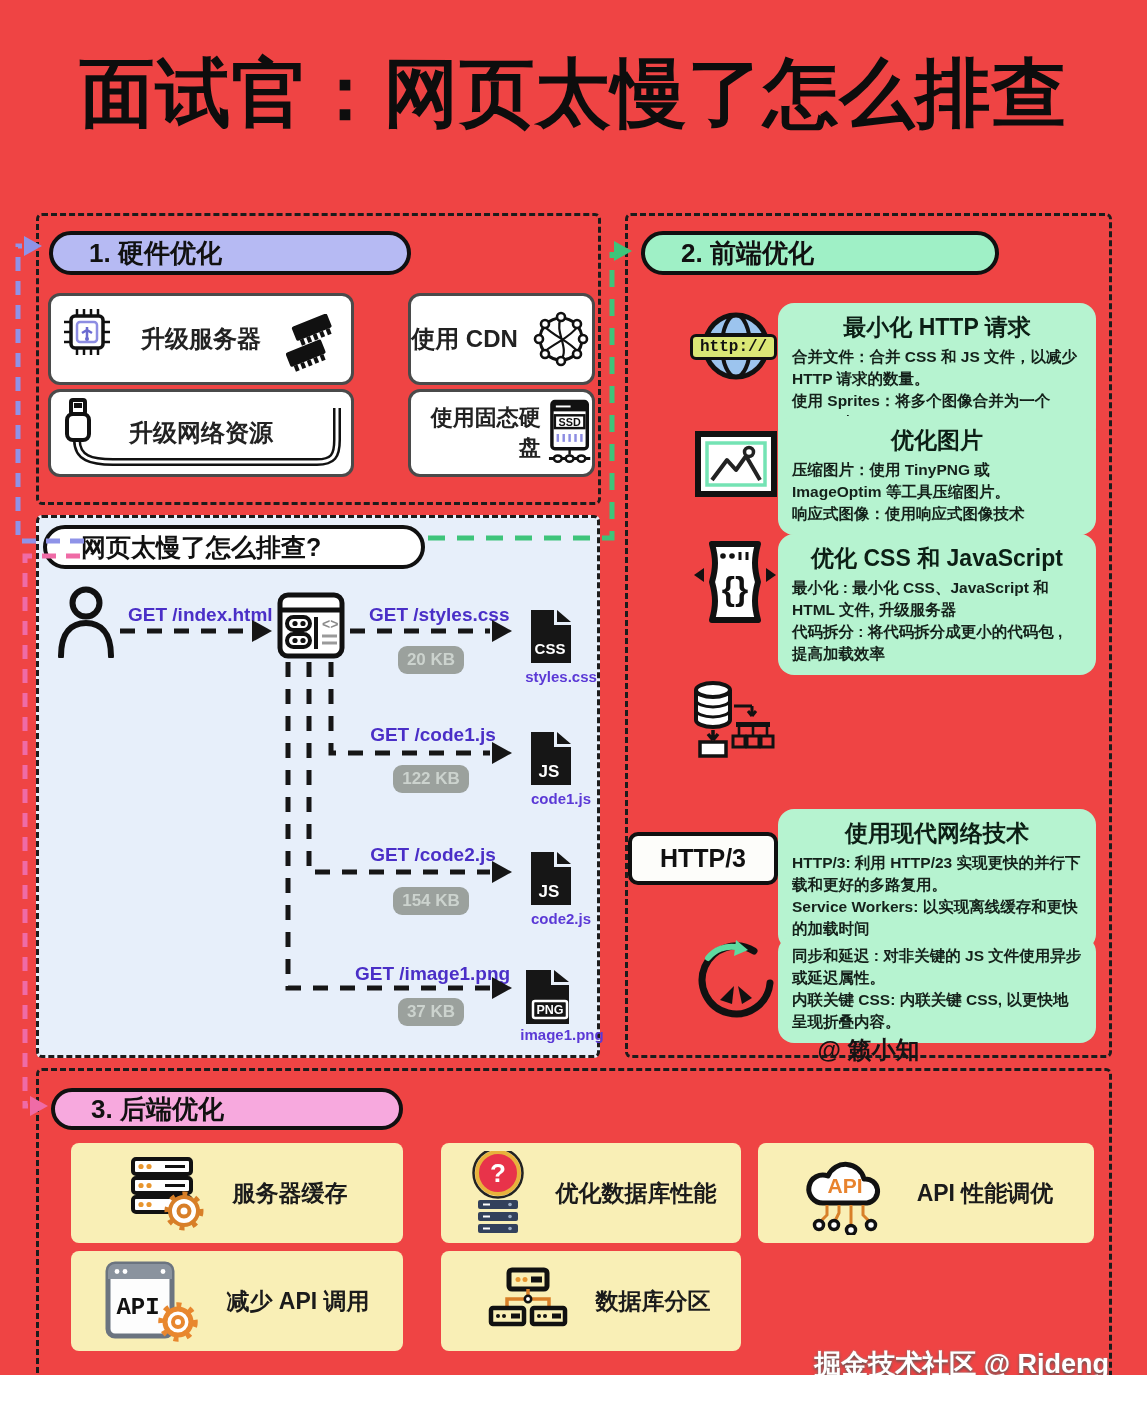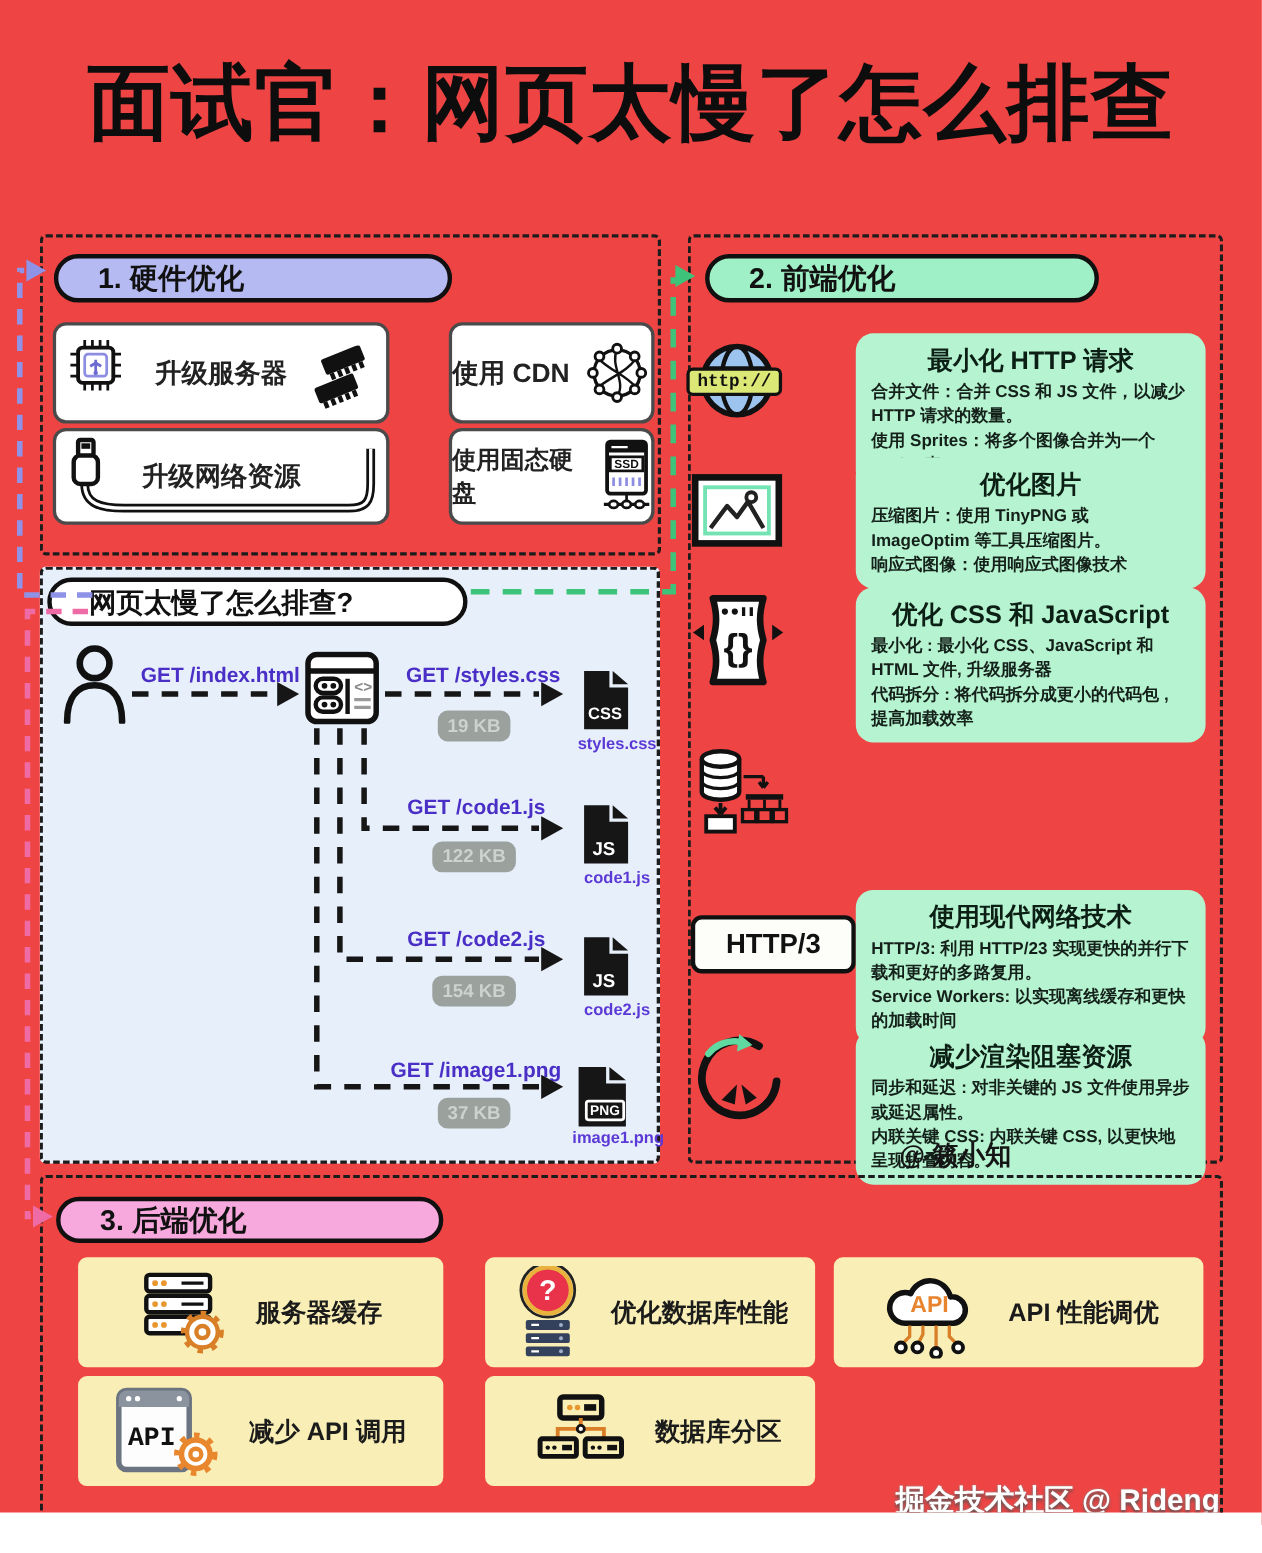--- a/index.html
+++ b/index.html
@@ -8,21 +8,21 @@
   .title{position:absolute;top:44px;left:0;width:100%;text-align:center;
          font-size:75px;font-weight:900;letter-spacing:1px;color:#0d0d0d;white-space:nowrap;}
   .sec{position:absolute;border:3px dashed #1c1c1c;border-radius:6px;box-sizing:border-box;}
   .pill{position:absolute;display:flex;align-items:center;border:4px solid #101010;
         font-weight:bold;font-size:26px;border-radius:22px;padding-left:36px;box-sizing:border-box;z-index:10;}
   
   .hw-card{position:absolute;background:#ffffff;border:3px solid #4a4a4a;border-radius:12px;
            display:flex;align-items:center;justify-content:center;box-sizing:border-box;}
   .hw-label{font-size:24px;font-weight:bold;color:#222;z-index:3;}
   
-  .fe-icon{position:absolute;left:0;width:150px;display:flex;justify-content:flex-start;}
+  .fe-icon{position:absolute;left:0;width:150px;display:flex;justify-content:flex-end;}
   .fe-card{position:absolute;left:150px;width:318px;background:#b6f3d0;border-radius:16px;
            padding:9px 14px 10px;box-sizing:border-box;}
   .fe-title{text-align:center;font-size:23px;font-weight:bold;color:#0c1f15;margin-bottom:3px;}
   .fe-line{font-size:15.5px;font-weight:bold;color:#14211a;line-height:1.42;}
   .fe-sign{position:absolute;left:0;right:0;top:818px;text-align:center;font-size:24px;font-weight:bold;color:#151515;z-index:12;}
   .http3-badge{border:4px solid #101010;border-radius:10px;background:#fdfdfa;
                font-size:25px;font-weight:bold;padding:8px 28px;color:#111;}
   
   .get-label{position:absolute;color:#4a2fc7;font-size:19px;font-weight:bold;text-align:center;z-index:20;white-space:nowrap;}
   .size-badge{position:absolute;background:#9ba19d;color:#ccd3ce;border-radius:9px;font-size:17px;
@@ -120,21 +120,21 @@
         <path d="M26 48 C26 66 40 70 62 70 H266 C282 70 286 64 286 48 V16" fill="none" stroke="#111" stroke-width="8"></path>
         <path d="M26 48 C26 66 40 70 62 70 H266 C282 70 286 64 286 48 V16" fill="none" stroke="#fff" stroke-width="3"></path>
         <rect x="16" y="22" width="22" height="26" rx="6" fill="#fff" stroke="#111" stroke-width="4"></rect>
         <rect x="20" y="8" width="14" height="14" rx="2" fill="#fff" stroke="#111" stroke-width="4"></rect>
         <rect x="23" y="11" width="8" height="5" fill="#111"></rect>
       </svg>
       <span class="hw-label" style="position:relative;z-index:3;">升级网络资源</span>
     </div>
 
     <div class="hw-card" style="left:369px;top:173px;width:187px;height:88px;gap:6px;">
-      <span class="hw-label" style="font-size:22px;">使用固态硬盘</span>
+      <span class="hw-label" style="font-size:22px;text-align:right;">使用固态硬盘</span>
       <svg width="46" height="70" viewBox="0 0 46 70">
         <rect x="5" y="3" width="36" height="48" rx="3" fill="#fff" stroke="#111" stroke-width="3.5"></rect>
         <rect x="5" y="3" width="36" height="10" fill="#111"></rect>
         <line x1="9" y1="8" x2="24" y2="8" stroke="#fff" stroke-width="2"></line>
         <rect x="8" y="17" width="30" height="13" fill="#fff" stroke="#111" stroke-width="2.5"></rect>
         <text x="23" y="27.5" text-anchor="middle" font-size="11" font-weight="bold" fill="#111">SSD</text>
         <g stroke="#8d8de2" stroke-width="2.5">
             <line x1="11" y1="36" x2="11" y2="44"></line>
             <line x1="17" y1="36" x2="17" y2="44"></line>
             <line x1="23" y1="36" x2="23" y2="44"></line>
@@ -170,21 +170,21 @@
       <circle cx="18" cy="48.5" r="2.6" fill="#111"></circle>
         <circle cx="26" cy="48.5" r="2.6" fill="#111"></circle>
       <line x1="39" y1="25" x2="39" y2="57" stroke="#111" stroke-width="4"></line>
       <text x="45" y="37" font-size="14" font-weight="bold" fill="#8a8a8a">&lt;&gt;</text>
       <line x1="45" y1="44" x2="60" y2="44" stroke="#9a9a9a" stroke-width="3"></line>
       <line x1="45" y1="51" x2="60" y2="51" stroke="#9a9a9a" stroke-width="3"></line>
     </svg>
 
     <div class="get-label" style="left:89px;top:86px;width:132px;">GET /index.html</div>
     <div class="get-label" style="left:330px;top:86px;width:128px;">GET /styles.css</div>
-    <div class="size-badge" style="left:359px;top:128px;width:66px;height:28px;">19 KB</div>
+    <div class="size-badge" style="left:359px;top:128px;width:66px;height:28px;">20 KB</div>
     <div class="file-label" style="left:476px;top:150px;width:92px;">styles.css</div>
 
     <div class="get-label" style="left:330px;top:206px;width:128px;">GET /code1.js</div>
     <div class="size-badge" style="left:354px;top:247px;width:76px;height:28px;">122 KB</div>
     <div class="file-label" style="left:476px;top:272px;width:92px;">code1.js</div>
 
     <div class="get-label" style="left:330px;top:326px;width:128px;">GET /code2.js</div>
     <div class="size-badge" style="left:354px;top:369px;width:76px;height:28px;">154 KB</div>
     <div class="file-label" style="left:476px;top:392px;width:92px;">code2.js</div>
 
@@ -303,21 +303,20 @@
     <div class="fe-icon" style="top:722px;">
       <svg width="86" height="86" viewBox="0 0 86 86">
         <path d="M62 13 A34 34 0 1 0 78 45" fill="none" stroke="#111" stroke-width="7" stroke-linecap="round"></path>
         <path d="M16 20 A30 30 0 0 1 44 9" fill="none" stroke="#5fd9a0" stroke-width="6" stroke-linecap="round"></path>
         <path d="M44 2 L56 12 L42 18 Z" fill="#5fd9a0"></path>
         <path d="M28 62 L42 48 L40 66 Z" fill="#111"></path>
         <path d="M60 60 L46 48 L50 66 Z" fill="#111"></path>
       </svg>
     </div>
     <div class="fe-card" style="top:720px;">
-      <div class="fe-title">减少渲染阻塞资源</div>
       <div class="fe-line">同步和延迟 : 对非关键的 JS 文件使用异步或延迟属性。</div>
       <div class="fe-line">内联关键 CSS: 内联关键 CSS, 以更快地呈现折叠内容。</div>
     </div>
 
     <div class="fe-sign">@ 籁小知</div>
   </div>
 
   <div class="sec" style="left:36px;top:1068px;width:1076px;height:324px;">
     <div class="pill" style="left:12px;top:17px;width:352px;height:42px;background:#f7a9de;">3. 后端优化</div>
 

